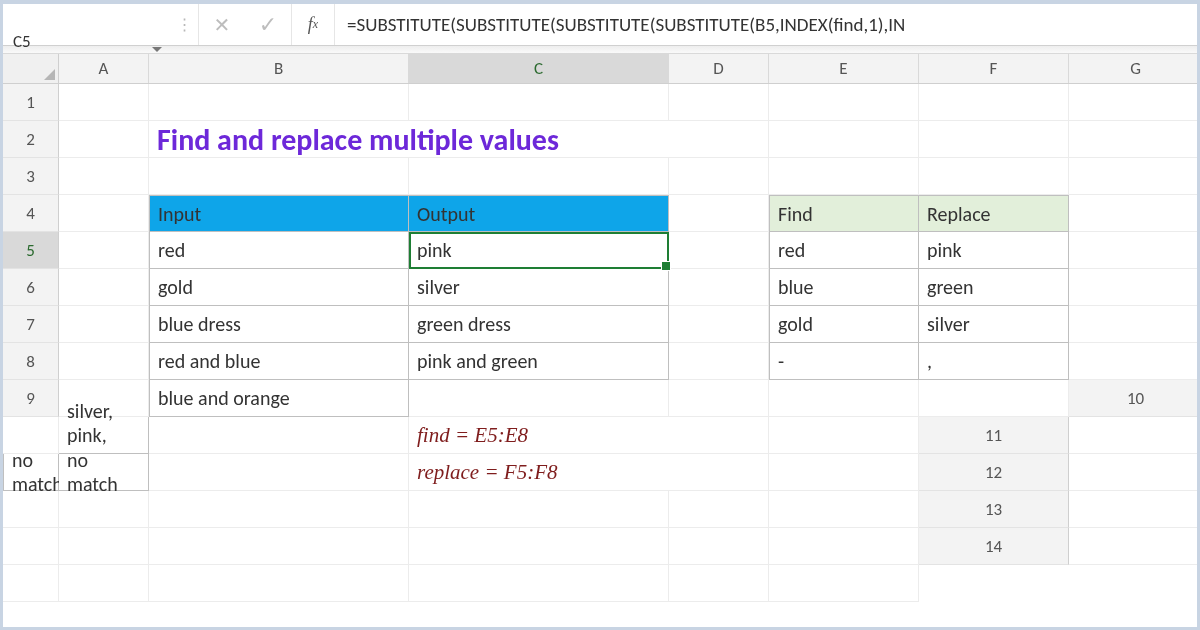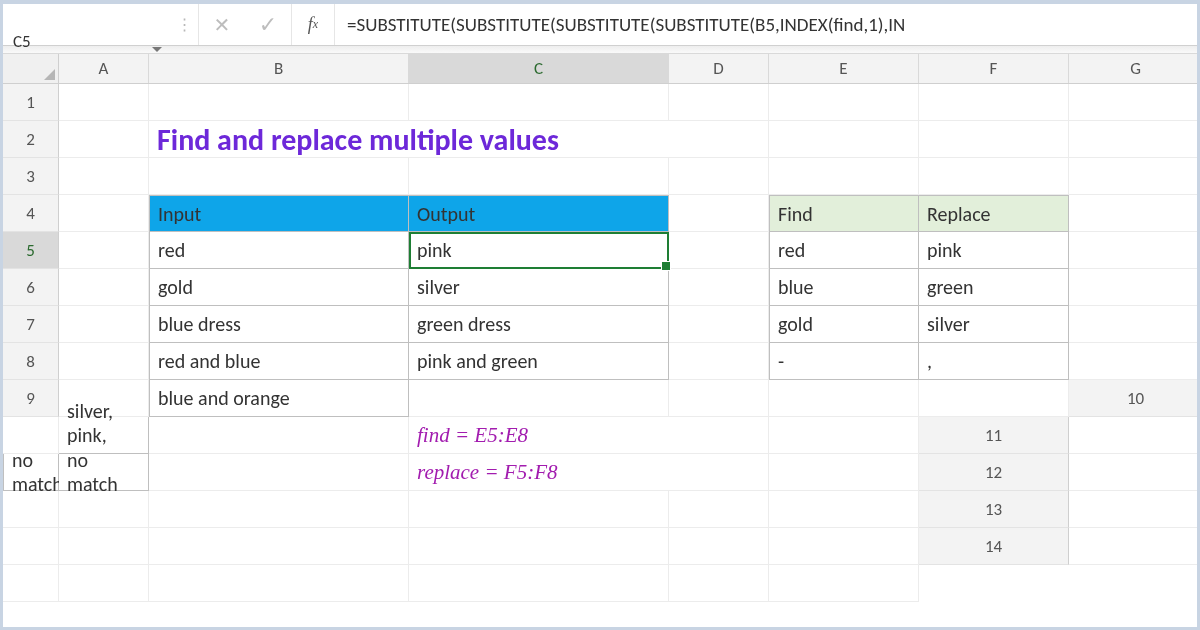--- a/index.html
+++ b/index.html
@@ -148,21 +148,21 @@
 
   .title-cell { font-weight:bold; font-size:30px; color:#6d28d9; }
 
   
   .tbl       { border:1px solid #bfbfbf; border-top:none; border-left:none; }
   .tbl-left  { border-left:1px solid #bfbfbf; }
   .tbl-top   { border-top:1px solid #bfbfbf; }
   .hdr-blue  { background:#0ea5e9; }
   .hdr-green { background:#e2efda; }
 
-  .italic { font-style: italic; font-family: "Times New Roman", Georgia, serif; font-size:21px; color:#a21caf;}
+  .italic { font-style: italic; font-family: "Times New Roman", Georgia, serif; font-size:21px; color:#7f1d1d;}
 
   
   .active-cell-box {
     position: absolute;
     border: 2px solid #1e7e34;
     background: transparent;
     pointer-events: none;
     z-index: 5;
   }
   .active-cell-box::after{

